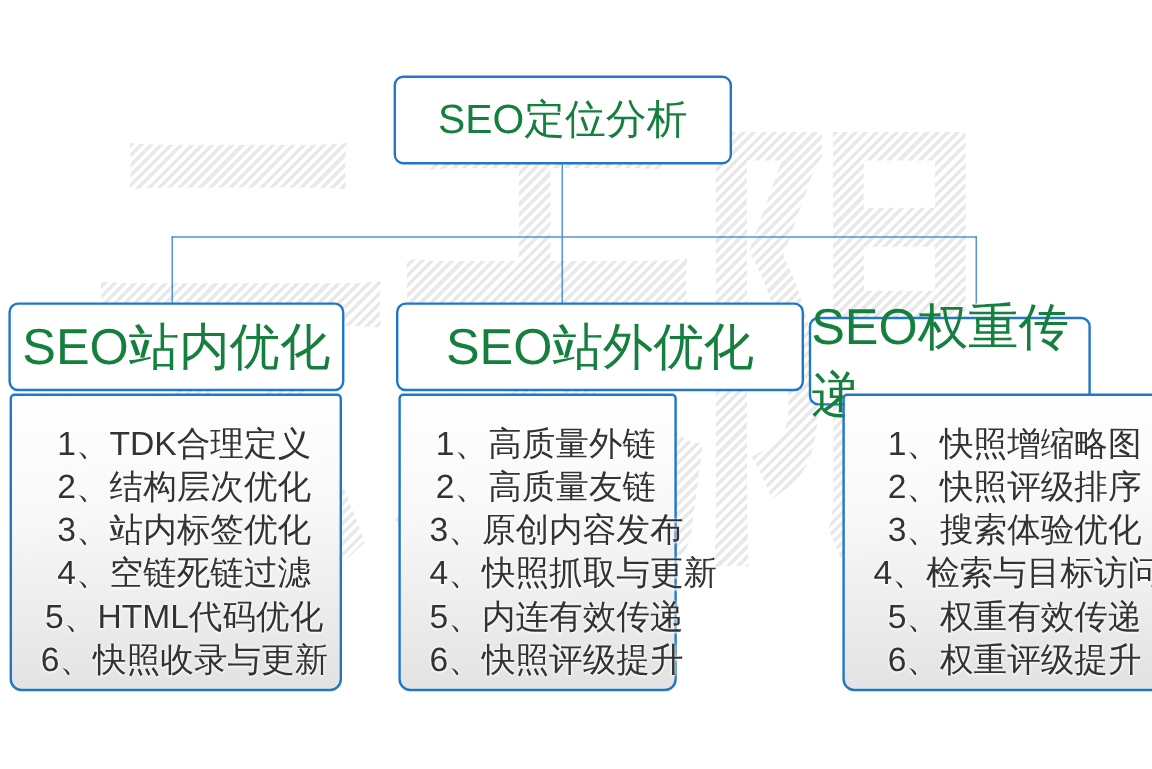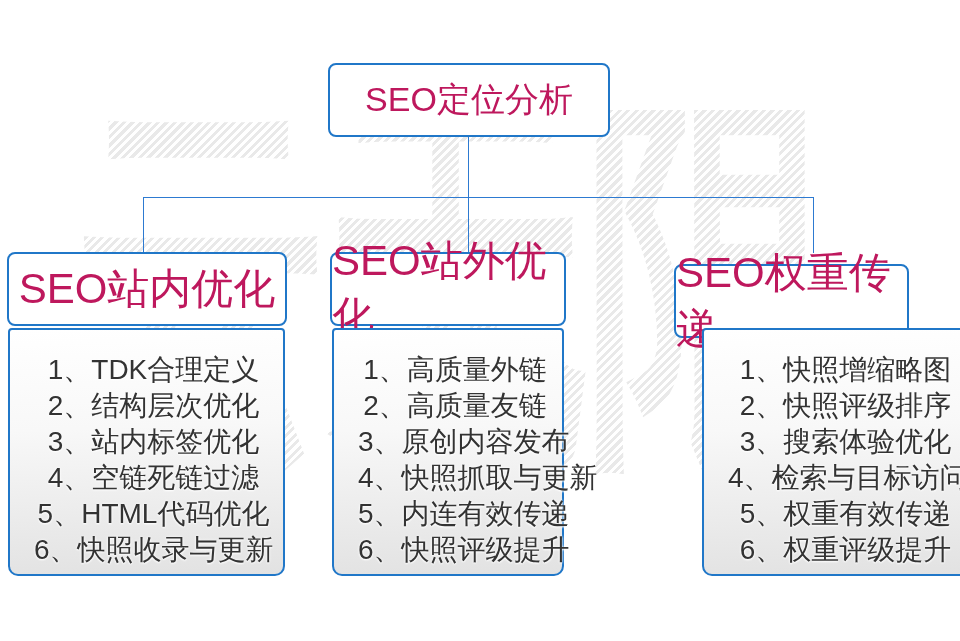--- a/index.html
+++ b/index.html
@@ -65,29 +65,29 @@
   
   .node {
     position: absolute;
     background: #ffffff;
     border: 2px solid #2077c8;
     border-radius: 8px;
     display: flex;
     align-items: center;
     justify-content: center;
     z-index: 2;
-    color: #be185d;
+    color: #15803d;
   }
   .node-root {
     left: 328px; top: 63px; width: 282px; height: 74px;
     font-size: 34px;
   }
   .node-header { height: 74px; top: 252px; font-size: 42px; }
   .node-header-1 { left: 7px;   width: 280px; }
-  .node-header-2 { left: 330px; width: 236px; }
+  .node-header-2 { left: 330px; width: 340px; }
   .node-header-3 { left: 674px; width: 235px; margin-top: 12px; }
 
   
   .panel {
     position: absolute;
     top: 328px;
     height: 248px;
     border: 2px solid #2077c8;
     border-radius: 4px 4px 10px 10px;
     background: linear-gradient(178deg, #ffffff 0%, #f8f8f8 40%, #e2e2e2 100%);

